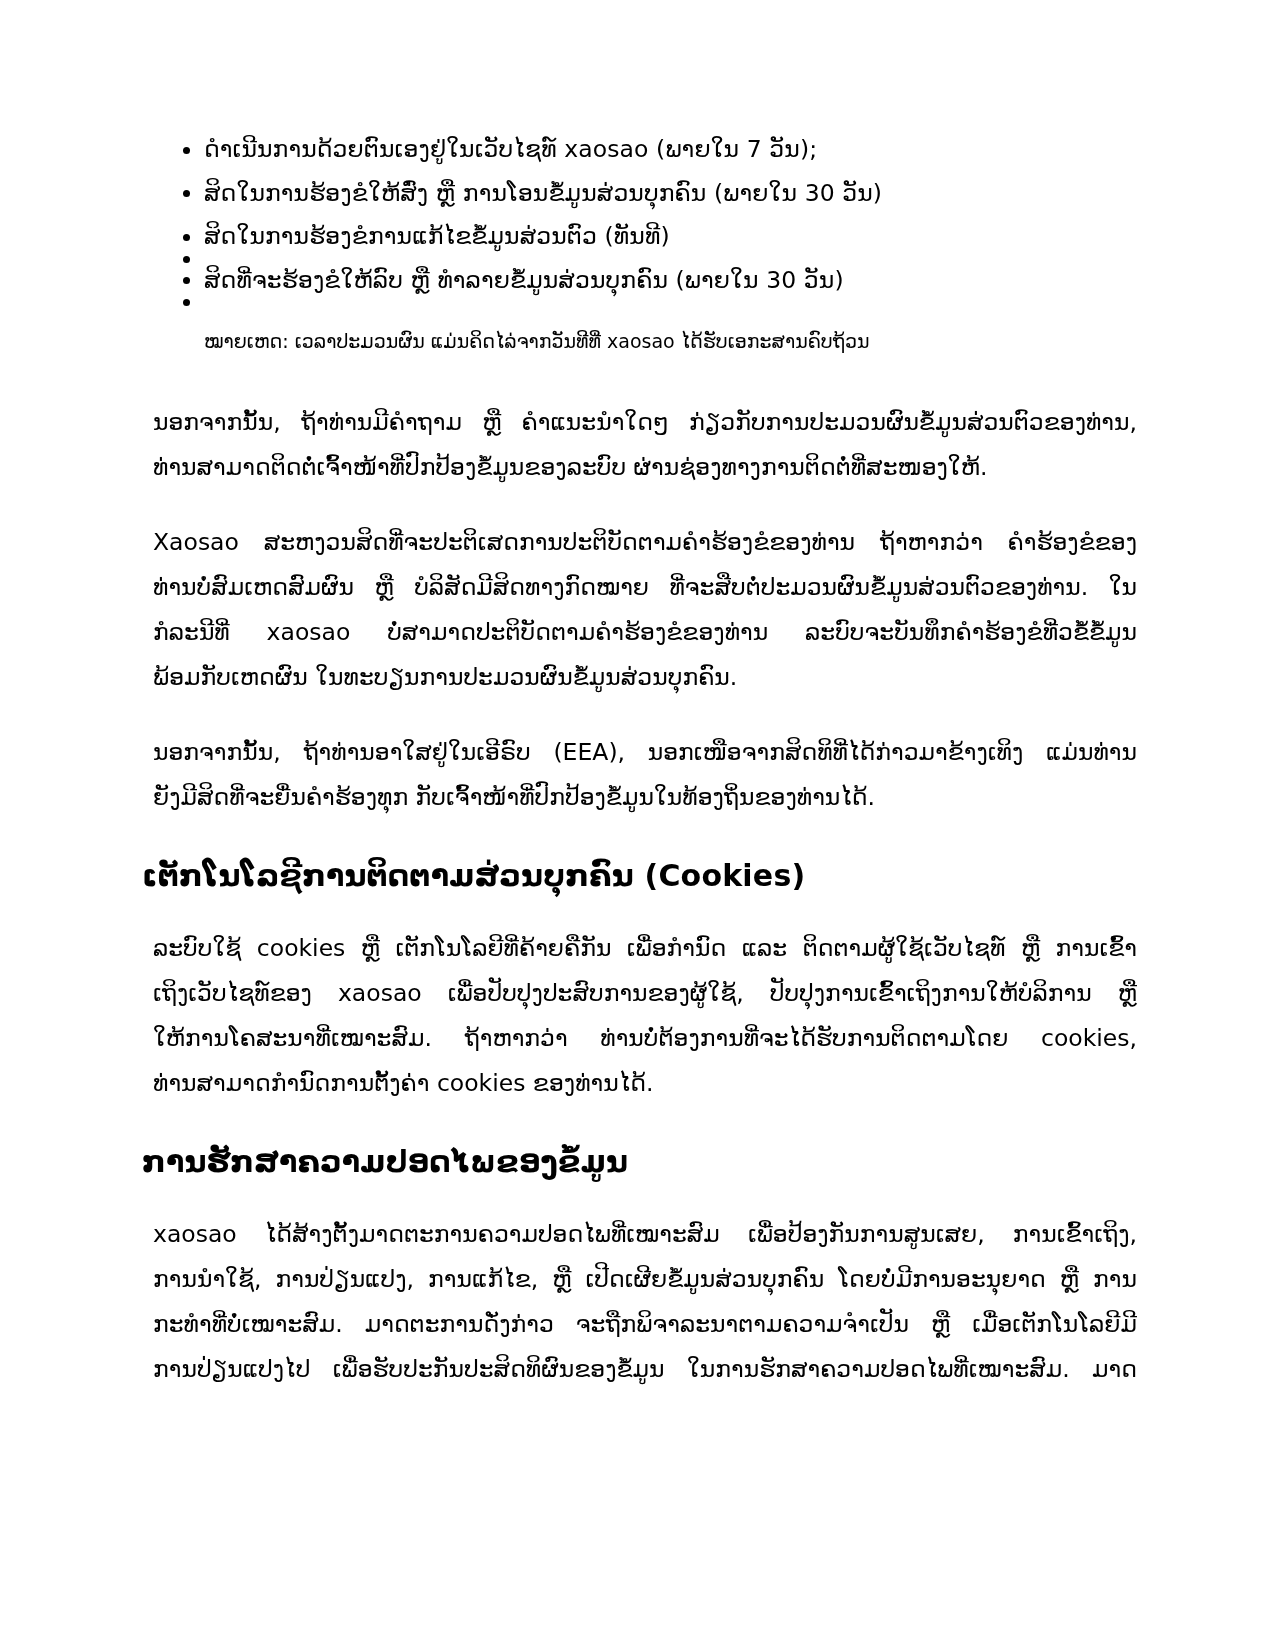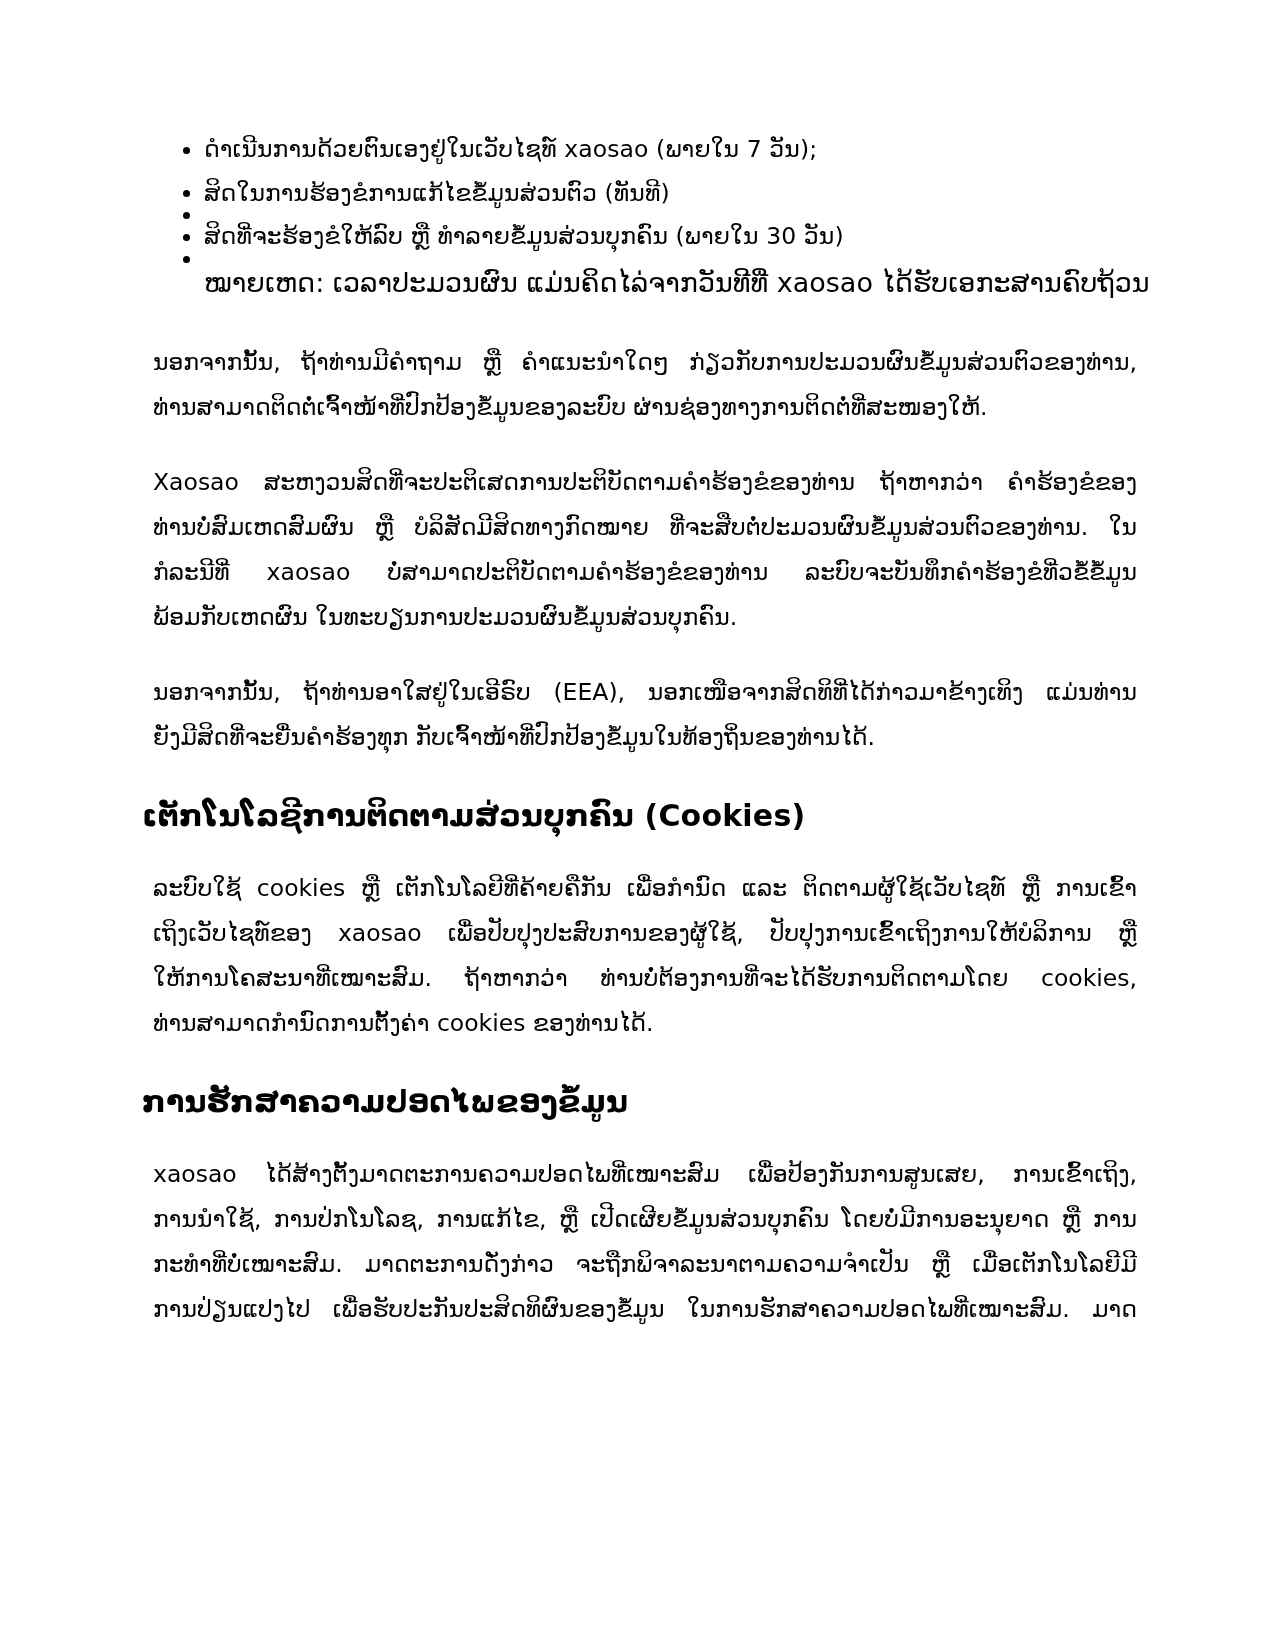--- a/index.html
+++ b/index.html
@@ -47,25 +47,25 @@
     left: 41px;
     top: 50%;
     width: 7px;
     height: 7px;
     margin-top: -3px;
     background: #000;
     border-radius: 50%;
     display: block;
   }
   .note-line {
-    font-size: 27px;
+    font-size: 19px;
     line-height: 43.5px;
     padding-left: 62px;
     white-space: nowrap;
-    margin-top: 2px;
+    margin-top: 18px;
   }
   
   p.para {
     margin: 0;
     font-size: 23.5px;
     line-height: 45px;
     text-align: justify;
     text-justify: inter-word;
   }
   p.para .ln {
@@ -92,20 +92,24 @@
 </head>
 <body>
 
 <div class="page">
   <div class="content">
 
     <ul class="bullets">
       <li>
         <span class="bullet-dot"></span>
         <span>ດຳເນີນການດ້ວຍຕົນເອງຢູ່ໃນເວັບໄຊທ໌ xaosao (ພາຍໃນ 7 ວັນ);</span>
+      </li>
+      <li>
+        <span class="bullet-dot"></span>
+        <span>ສິດໃນການຮ້ອງຂໍໃຫ້ສົ່ງ ຫຼື ການໂອນຂໍ້ມູນສ່ວນບຸກຄົນ (ພາຍໃນ 30 ວັນ)</span>
       </li>
       <li>
         <span class="bullet-dot"></span>
         <span>ສິດໃນການຮ້ອງຂໍການແກ້ໄຂຂໍ້ມູນສ່ວນຕົວ (ທັນທີ)</span>
       </li>
       <li>
         <span class="bullet-dot"></span>
       </li>
       <li>
         <span class="bullet-dot"></span>
@@ -155,19 +159,19 @@
     </p>
 
     <div class="gap-lg"></div>
 
     <h2 class="section-heading">ການຮັກສາຄວາມປອດໄພຂອງຂໍ້ມູນ</h2>
 
     <div class="gap-md"></div>
 
     <p class="para">
       <span class="ln j">xaosao ໄດ້ສ້າງຕັ້ງມາດຕະການຄວາມປອດໄພທີ່ເໝາະສົມ ເພື່ອປ້ອງກັນການສູນເສຍ, ການເຂົ້າເຖິງ,</span>
-      <span class="ln j">ການນຳໃຊ້, ການປ່ກໂນໂລຊ, ການແກ້ໄຂ, ຫຼື ເປີດເຜີຍຂໍ້ມູນສ່ວນບຸກຄົນ ໂດຍບໍ່ມີການອະນຸຍາດ ຫຼື ການ</span>
+      <span class="ln j">ການນຳໃຊ້, ການປ່ຽນແປງ, ການແກ້ໄຂ, ຫຼື ເປີດເຜີຍຂໍ້ມູນສ່ວນບຸກຄົນ ໂດຍບໍ່ມີການອະນຸຍາດ ຫຼື ການ</span>
       <span class="ln j">ກະທຳທີ່ບໍ່ເໝາະສົມ. ມາດຕະການດັ່ງກ່າວ ຈະຖືກພິຈາລະນາຕາມຄວາມຈຳເປັນ ຫຼື ເມື່ອເຕັກໂນໂລຍີມີ</span>
       <span class="ln j">ການປ່ຽນແປງໄປ ເພື່ອຮັບປະກັນປະສິດທິຜົນຂອງຂໍ້ມູນ ໃນການຮັກສາຄວາມປອດໄພທີ່ເໝາະສົມ. ມາດ</span>
     </p>
 
   </div>
 </div>
 
 </body></html>

